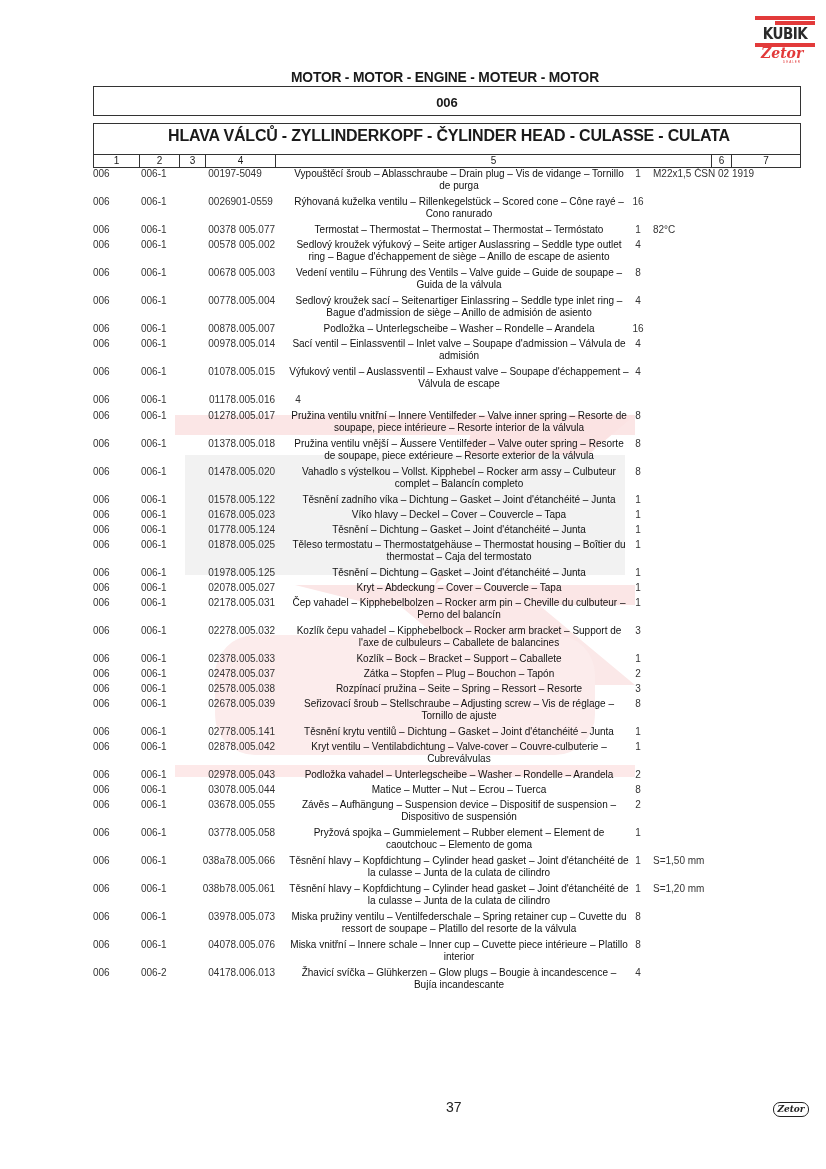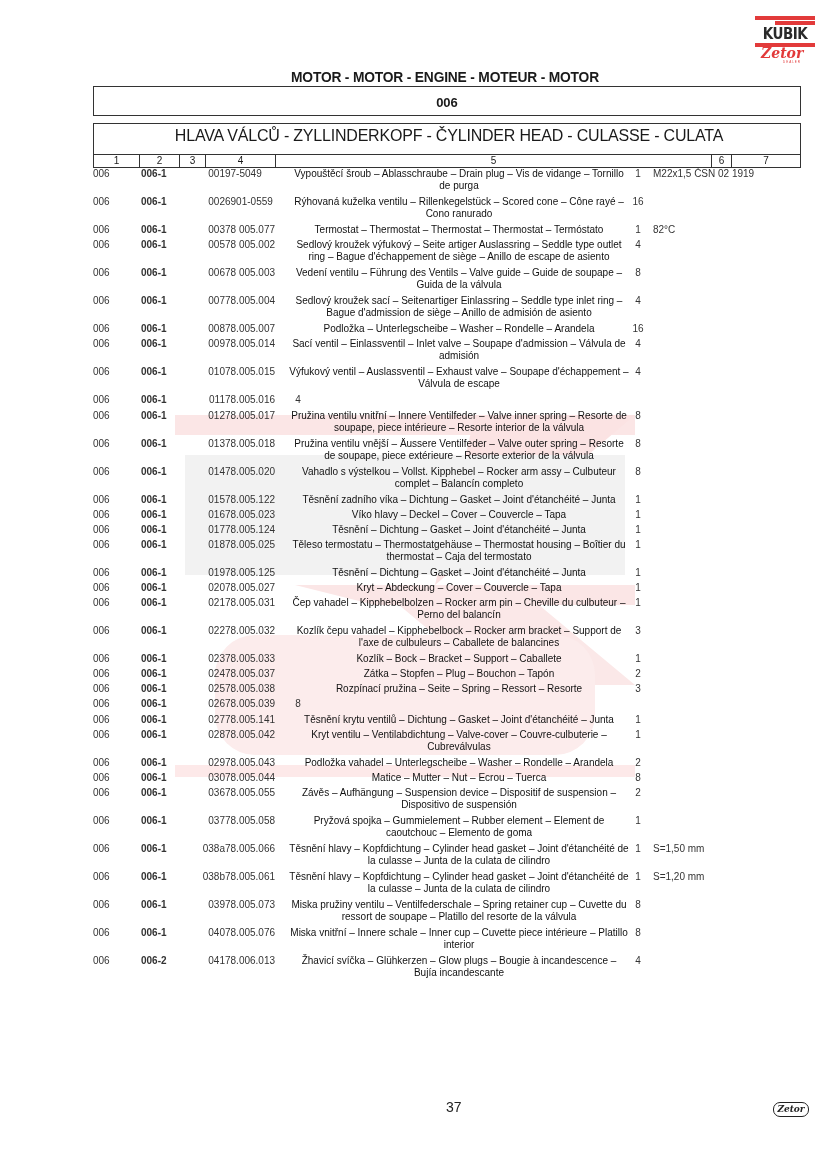--- a/index.html
+++ b/index.html
@@ -37,32 +37,32 @@
     .box {
       position: absolute; border: 1px solid #333; background: transparent; z-index: 1;
     }
     .box-group { left: 93px; top: 86px; width: 706px; height: 28px; }
     .box-group .txt {
       position: absolute; left: 0; right: 0; top: 8px; text-align: center; font-size: 13px; font-weight: bold;
     }
     .box-section { left: 93px; top: 123px; width: 706px; height: 30px; }
     .box-section .txt {
       position: absolute; left: 4px; right: 0; top: 3px; text-align: center; font-size: 16px;
-      font-weight: normal; letter-spacing: -0.2px;
+      font-weight: bold; letter-spacing: -0.2px;
     }
     .colhdr {
       position: absolute; left: 93px; top: 154px; width: 706px; height: 12px;
       border: 1px solid #333; display: flex; font-size: 10px; line-height: 12px; z-index: 1;
     }
     .colhdr div { border-right: 1px solid #333; text-align: center; box-sizing: border-box; }
     .colhdr div:last-child { border-right: none; }
     .table { position: absolute; left: 93px; top: 168px; width: 710px; z-index: 1; font-size: 10px; }
     .row { display: flex; align-items: flex-start; line-height: 12px; margin-bottom: 3px; }
     .c1 { width: 46px; color: #333; }
-    .c2 { width: 56px; color: #333; padding-left: 2px; font-weight: bold; }
+    .c2 { width: 56px; color: #333; padding-left: 2px; }
     .c3 { width: 28px; color: #333; text-align: right; }
     .c4 { width: 64px; color: #333; }
     .c5 { width: 340px; color: #111; text-align: center; }
     .c6 { width: 18px; text-align: center; color: #333; }
     .c7 { width: 150px; padding-left: 6px; color: #333; }
     .page-num {
       position: absolute; left: 446px; top: 1099px; font-size: 14px; color: #222;
     }
     .footer-logo {
       position: absolute; left: 773px; top: 1102px; width: 34px; height: 13px;
@@ -328,20 +328,21 @@
       <div class="c4">78.005.038</div>
       <div class="c5">Rozpínací pružina – Seite – Spring – Ressort – Resorte</div>
       <div class="c6">3</div>
       <div class="c7"></div>
     </div>
     <div class="row" style="margin-bottom: 4px;">
       <div class="c1">006</div>
       <div class="c2">006-1</div>
       <div class="c3">026</div>
       <div class="c4">78.005.039</div>
+      <div class="c5">Seřizovací šroub – Stellschraube – Adjusting screw – Vis de réglage – Tornillo de ajuste</div>
       <div class="c6">8</div>
       <div class="c7"></div>
     </div>
     <div class="row">
       <div class="c1">006</div>
       <div class="c2">006-1</div>
       <div class="c3">027</div>
       <div class="c4">78.005.141</div>
       <div class="c5">Těsnění krytu ventilů – Dichtung – Gasket – Joint d'étanchéité – Junta</div>
       <div class="c6">1</div>

